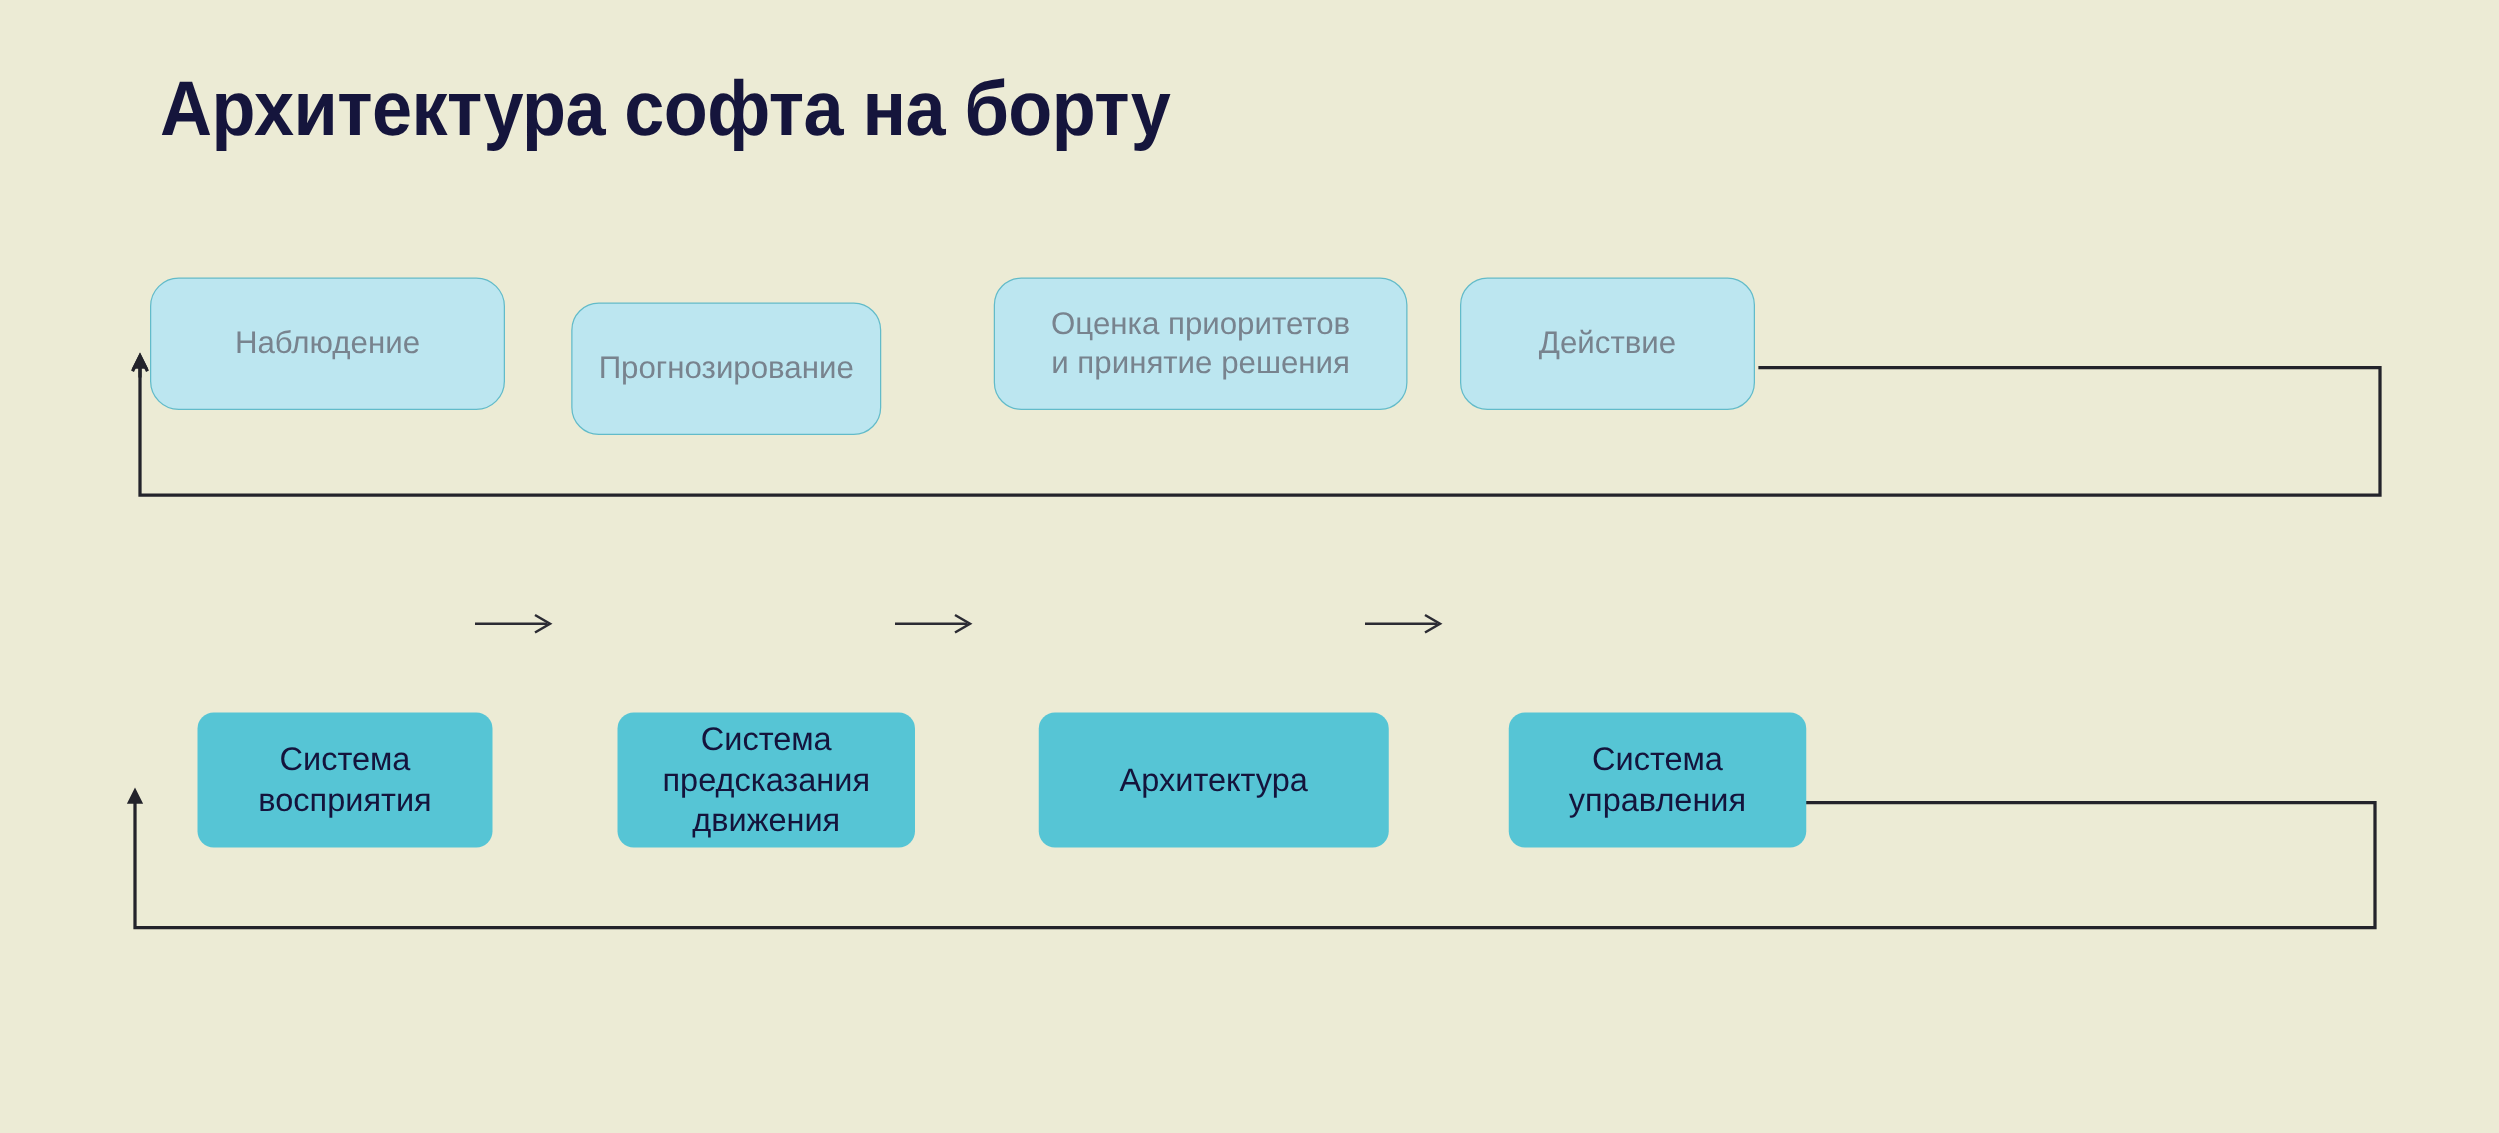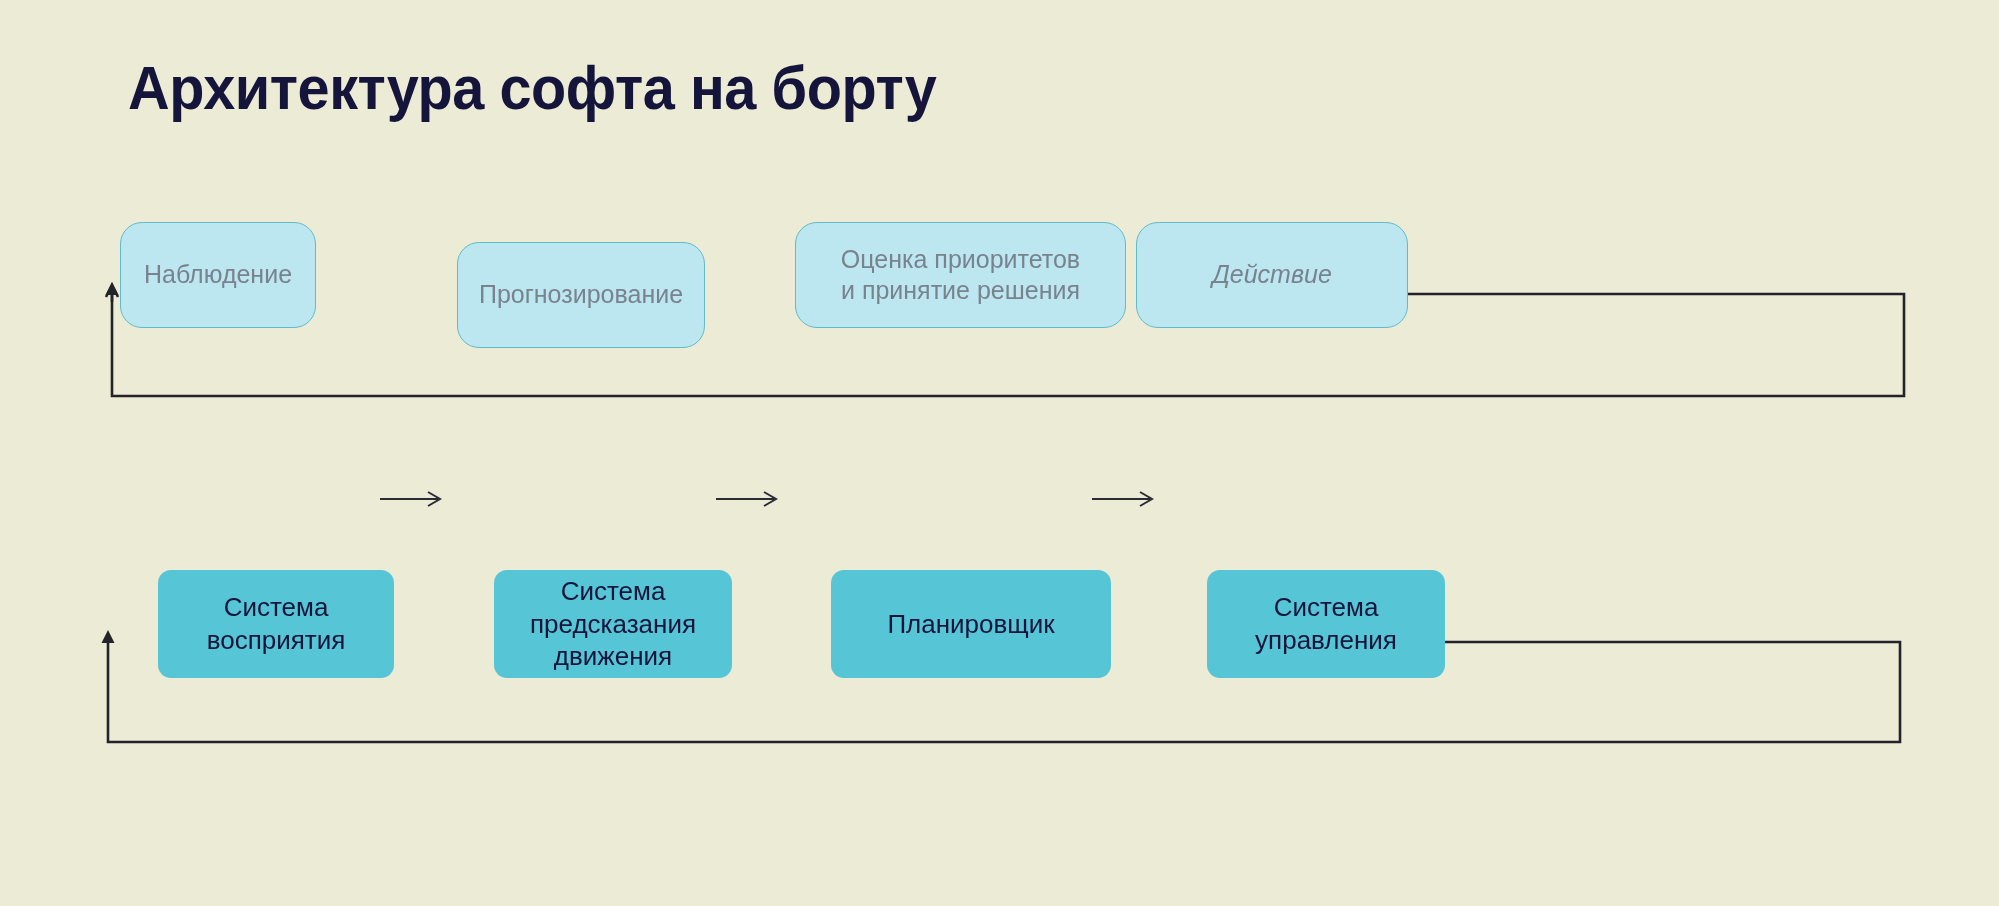--- a/index.html
+++ b/index.html
@@ -84,24 +84,24 @@
     border: none;
     border-radius: 13px;
     color: #14143C;
     font-size: 26px;
     height: 108px;
   }
 
   .node-label { display: block; padding: 0 12px; }
 
   
-  #node-observation   { left: 120px;  width: 196px; }
+  #node-observation   { left: 120px;  width: 284px; border-radius: 23px; }
   #node-prediction    { left: 457px;  width: 248px; margin-top: 20px; }
   #node-priority      { left: 795px;  width: 331px; }
-  #node-action        { left: 1136px; width: 272px; font-style: italic; }
+  #node-action        { left: 1168px; width: 236px; }
 
   
   #node-perception    { left: 118px;  width: 236px; }
   #node-motionpred    { left: 454px;  width: 238px; }
   #node-planner       { left: 791px;  width: 280px; }
   #node-control       { left: 1167px; width: 238px; }
 
   
   .arrow {
     position: absolute;
@@ -181,21 +181,21 @@
 
     <div class="node solid" id="node-perception">
       <span class="node-label">Система<br>восприятия</span>
     </div>
 
     <div class="node solid" id="node-motionpred">
       <span class="node-label">Система<br>предсказания<br>движения</span>
     </div>
 
     <div class="node solid" id="node-planner">
-      <span class="node-label">Планировщик</span>
+      <span class="node-label">Архитектура</span>
     </div>
 
     <div class="node solid" id="node-control">
       <span class="node-label">Система<br>управления</span>
     </div>
 
   </div>
 
 </div>
 

